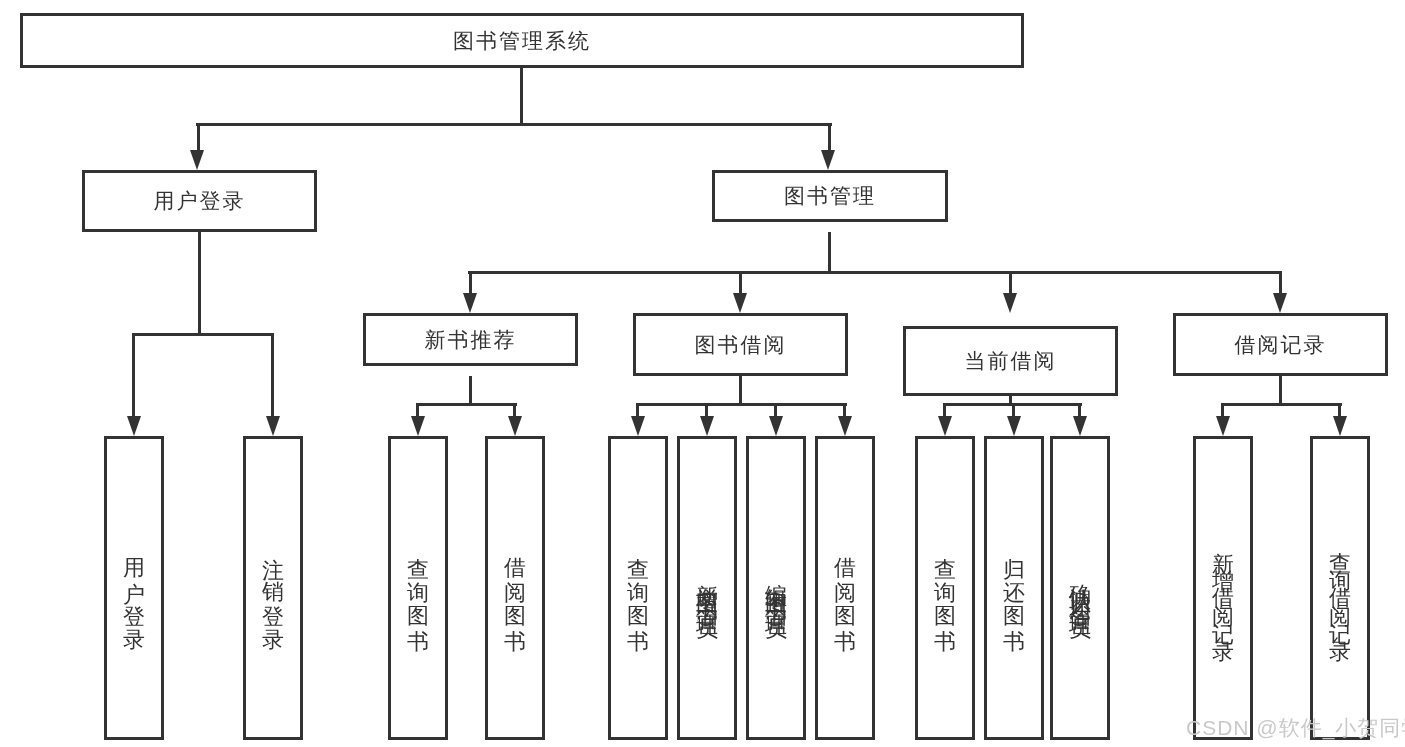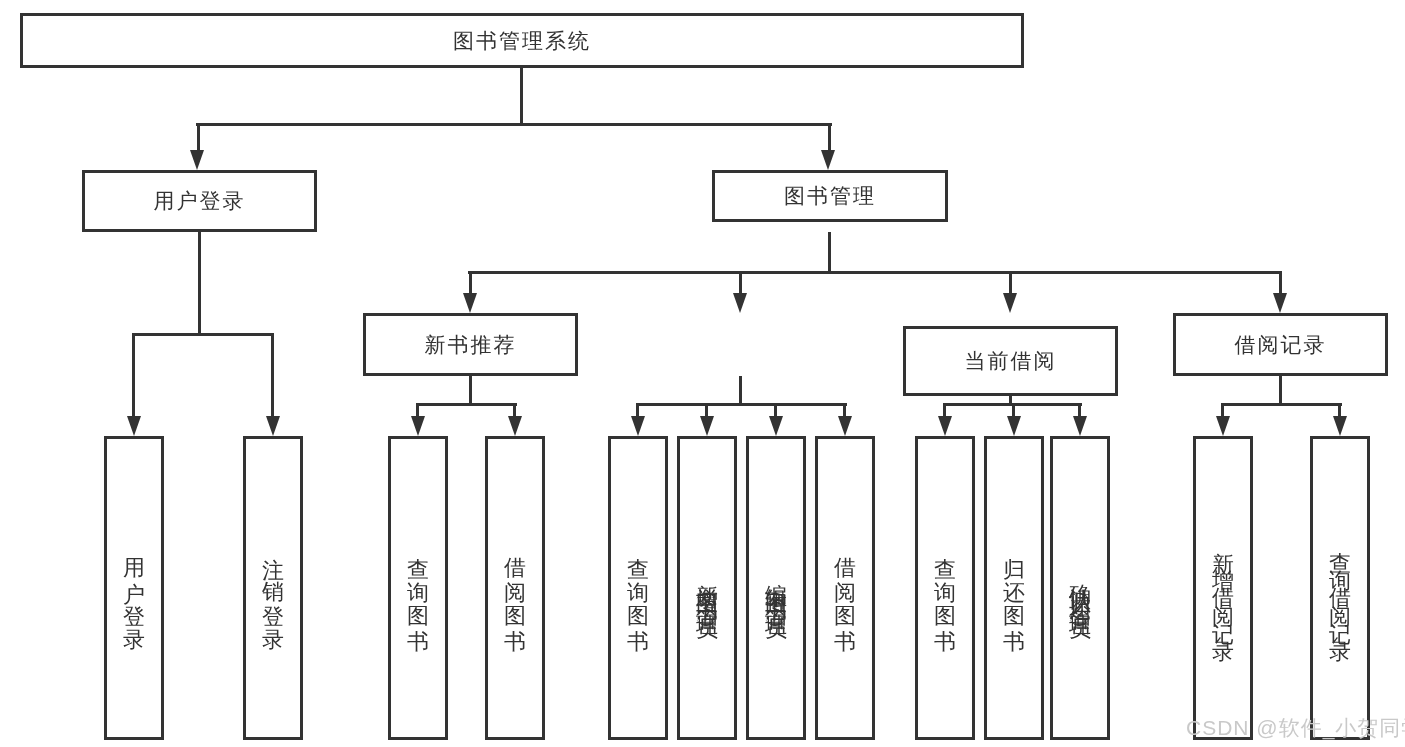--- a/index.html
+++ b/index.html
@@ -132,22 +132,25 @@
     <span>图书管理系统</span>
   </div>
 
   <div class="box h" style="left:82px;top:170px;width:235px;height:62px;">
     <span>用户登录</span>
   </div>
   <div class="box h" style="left:712px;top:170px;width:236px;height:52px;">
     <span>图书管理</span>
   </div>
 
-  <div class="box h" style="left:363px;top:313px;width:215px;height:63px;">
+  <div class="box h" style="left:363px;top:313px;width:215px;height:53px;">
     <span>新书推荐</span>
+  </div>
+  <div class="box h" style="left:633px;top:313px;width:215px;height:63px;">
+    <span>图书借阅</span>
   </div>
   <div class="box h" style="left:903px;top:326px;width:215px;height:70px;">
     <span>当前借阅</span>
   </div>
   <div class="box h" style="left:1173px;top:313px;width:215px;height:63px;">
     <span>借阅记录</span>
   </div>
 
   <div class="box leaf ls-a" style="left:104px;">
     <span>用户登录</span>

